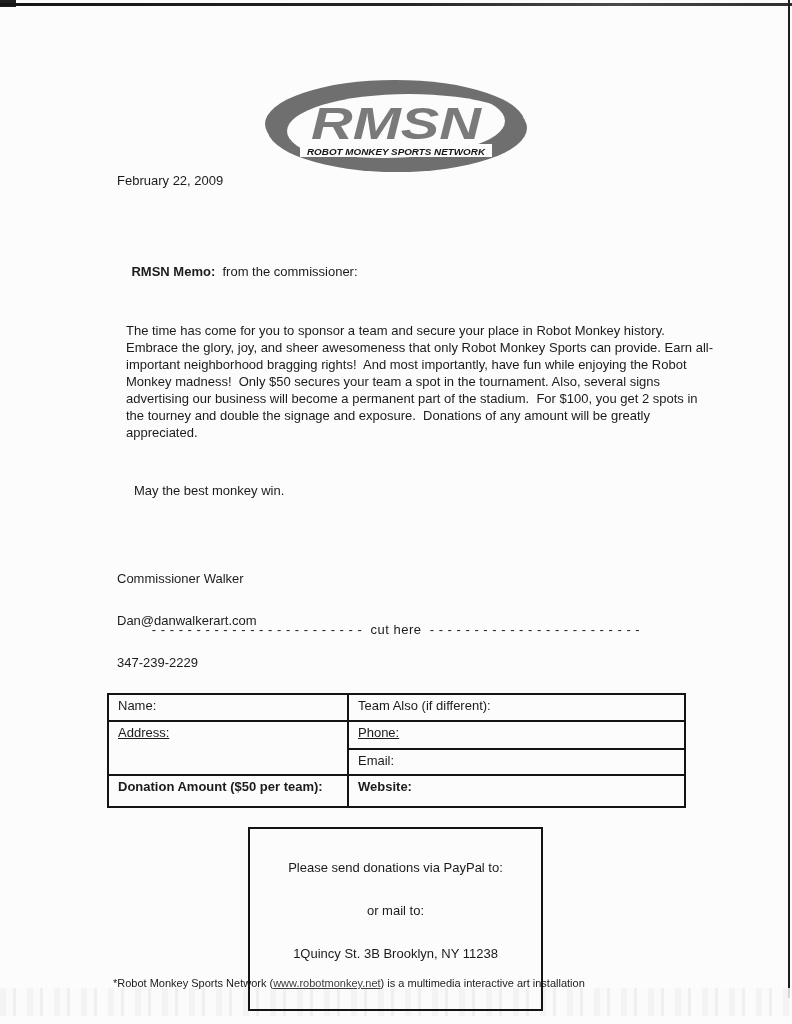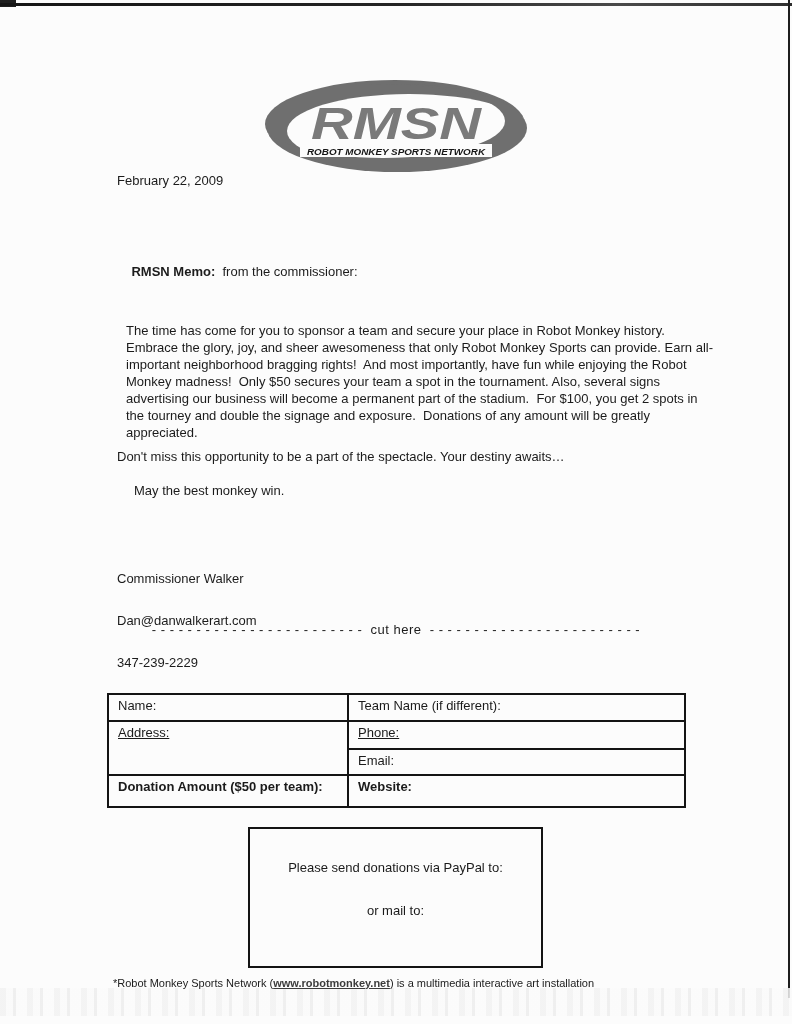--- a/index.html
+++ b/index.html
@@ -41,21 +41,21 @@
   .r1{height:27px;} .r2{height:28px;text-decoration:underline;} .r3{height:26px;padding-left:35px;} .r4{height:32px;font-weight:bold;}
   
   .donation-box{
     left:248px;top:827px;width:291px;border:2px solid #141414;
     text-align:center;padding:3px 0 4px 0;line-height:14.4px;font-size:13px;
   }
   .link{color:#6e6e6e;text-decoration:underline;}
   
   .footnote{left:113px;top:946px;width:500px;font-size:11px;line-height:15px;}
   .footnote .ind{padding-left:9px;}
-  .fn-link{color:#3c3c3c;text-decoration:underline;font-weight:bold;}
+  .fn-link{color:#3c3c3c;text-decoration:underline;}
 </style>
 </head>
 <body>
 
 <div class="page">
 
   <div class="scan-corner"></div>
   <div class="scan-top"></div>
   <div class="scan-right"></div>
   <div class="scan-noise"></div>
@@ -82,54 +82,54 @@
 
   <div class="abs date-line">February 22, 2009</div>
 
   <div class="abs memo-line">
     <b>RMSN Memo:</b><span>  from the commissioner:</span>
   </div>
 
 
   <div class="abs p-pitch">The time has come for you to sponsor a team and secure your place in Robot Monkey history. Embrace the glory, joy, and sheer awesomeness that only Robot Monkey Sports can provide. Earn all-important neighborhood bragging rights!  And most importantly, have fun while enjoying the Robot Monkey madness!  Only $50 secures your team a spot in the tournament. Also, several signs advertising our business will become a permanent part of the stadium.  For $100, you get 2 spots in the tourney and double the signage and exposure.  Donations of any amount will be greatly appreciated.</div>
 
-  <div class="abs p-dontmiss">Don't miss this opportunity to be a part of the spectacle. Your destiny awaits…</div>
 
   <div class="abs p-closing">May the best monkey win.</div>
 
   <div class="abs signature">
     <div>Commissioner Walker</div>
     <div>Dan@danwalkerart.com</div>
     <div>347-239-2229</div>
   </div>
 
   <div class="abs cut-line">- - - - - - - - - - - - - - - - - - - - - - - -  cut here  - - - - - - - - - - - - - - - - - - - - - - - -</div>
 
 
   <table class="abs form-table">
     <tbody><tr class="r1">
       <td class="col-left">Name:</td>
-      <td class="col-right">Team Name (if different):</td>
+      <td class="col-right">Team Also (if different):</td>
     </tr>
     <tr class="r2">
       <td rowspan="2">Address:</td>
       <td>Phone:</td>
     </tr>
     <tr class="r3">
       <td>Email:</td>
     </tr>
     <tr class="r4">
       <td>Donation Amount ($50 per team):</td>
       <td>Website:</td>
     </tr>
   </tbody></table>
 
   <div class="abs donation-box">
     <div>Please send donations via PayPal to:</div>
     <div>or mail to:</div>
+    <div>1Quincy St. 3B Brooklyn, NY 11238</div>
     
   </div>
 
   <div class="abs footnote">
     <div><span>*Robot Monkey Sports Network (</span><span class="fn-link">www.robotmonkey.net</span><span>) is a multimedia interactive art installation</span></div>
     <div class="ind">created by Dan Walker (www.danwalkerart.com).</div>
   </div>
 
 </div>
 

